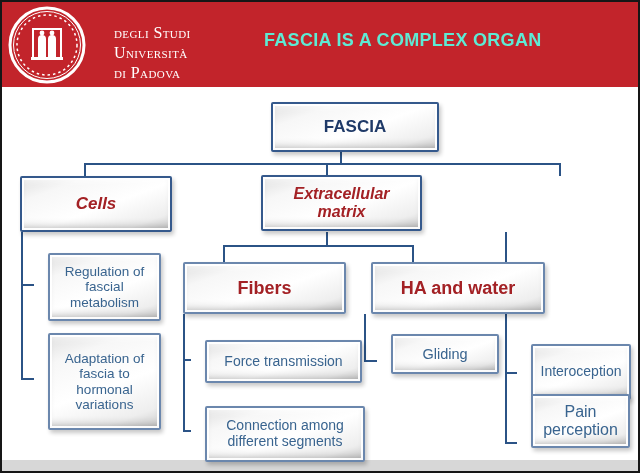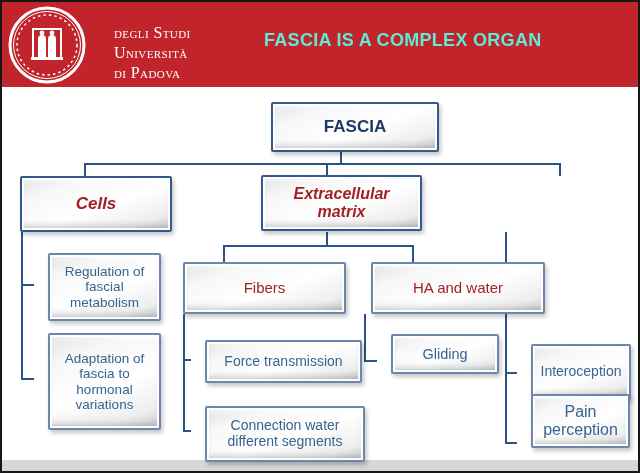--- a/index.html
+++ b/index.html
@@ -41,21 +41,21 @@
     box-shadow:
       inset 0 0 0 2px rgba(255,255,255,0.95),
       inset 0 -7px 8px -5px rgba(90,90,90,0.5),
       inset 0 7px 8px -5px rgba(255,255,255,0.95),
       2px 3px 4px rgba(0,0,0,0.22);
     line-height:1.12;
     margin-left:14px;
   }
   .node-root{border-color:#35598c;color:#1f3a68;font-weight:bold;font-size:17px;}
   .node-main{border-color:#35598c;color:#a32125;font-weight:bold;font-size:16px;font-style:italic;}
-  .node-cat {color:#a32125;font-weight:normal;font-size:15px;}
+  .node-cat {color:#a32125;font-weight:bold;font-size:18px;}
   .node-leaf{color:#39648f;font-size:13.5px;}
   #bottom-strip{
     position:absolute;left:0;bottom:0;width:100%;height:11px;
     background:#d7d7d7;z-index:0;
   }
 </style>
 </head>
 <body>
 
 <div id="stage">
@@ -112,21 +112,21 @@
   <div class="node node-main" style="left:4px;top:174px;width:152px;height:56px;font-size:17px">Cells</div>
   <div class="node node-main" style="left:245px;top:173px;width:161px;height:56px">Extracellular matrix</div>
 
   <div class="node node-leaf" style="left:32px;top:251px;width:113px;height:68px">Regulation of fascial metabolism</div>
   <div class="node node-leaf" style="left:32px;top:331px;width:113px;height:97px">Adaptation of fascia to hormonal variations</div>
 
   <div class="node node-cat" style="left:167px;top:260px;width:163px;height:52px">Fibers</div>
   <div class="node node-cat" style="left:355px;top:260px;width:174px;height:52px">HA and water</div>
 
   <div class="node node-leaf" style="left:189px;top:338px;width:157px;height:43px;font-size:14px">Force transmission</div>
-  <div class="node node-leaf" style="left:189px;top:404px;width:160px;height:56px;font-size:14px">Connection water different segments</div>
+  <div class="node node-leaf" style="left:189px;top:404px;width:160px;height:56px;font-size:14px">Connection among different segments</div>
 
   <div class="node node-leaf" style="left:375px;top:332px;width:108px;height:40px;font-size:14.5px">Gliding</div>
 
   <div class="node node-leaf" style="left:515px;top:342px;width:100px;height:56px;font-size:14px">Interoception</div>
   <div class="node node-leaf" style="left:515px;top:392px;width:99px;height:54px;font-size:16px">Pain perception</div>
 
   <div id="bottom-strip"></div>
 </div>
 
 </body></html>

